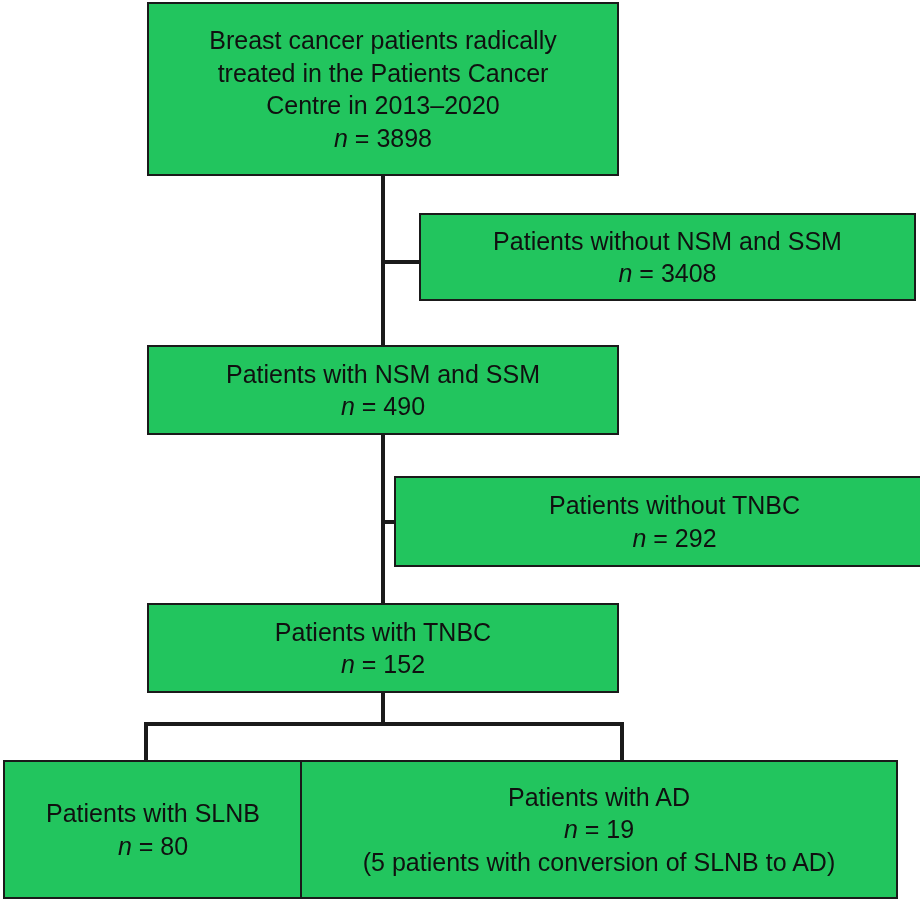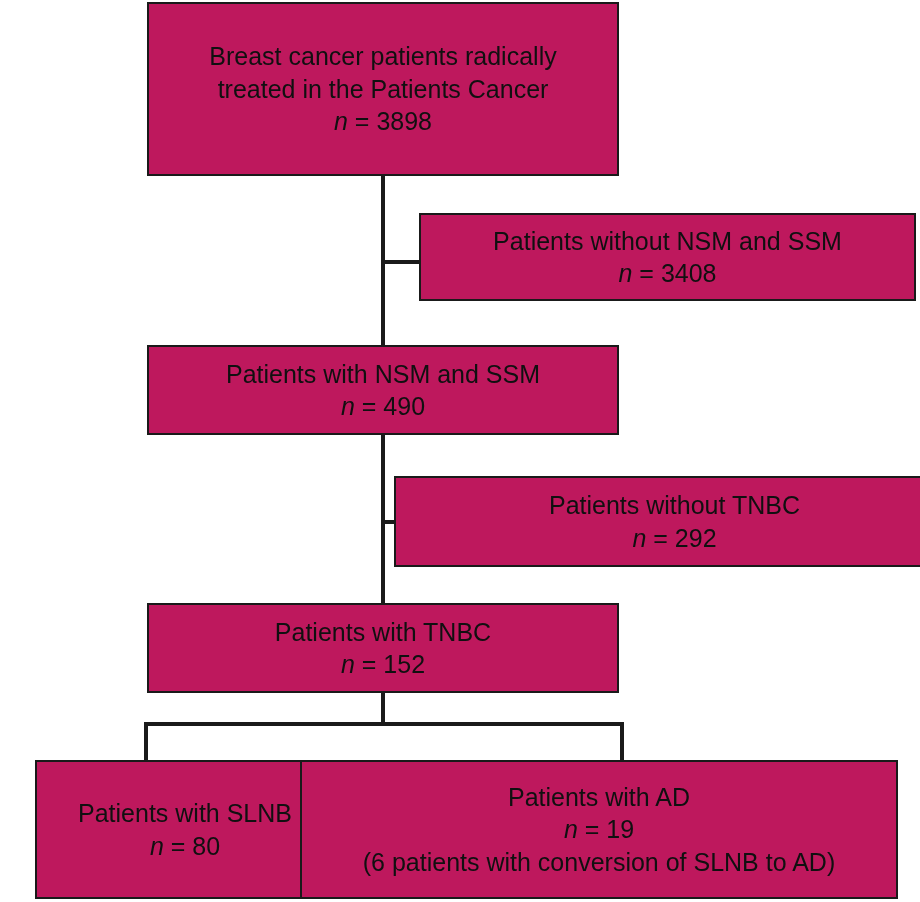--- a/index.html
+++ b/index.html
@@ -14,21 +14,21 @@
     position: relative;
     width: 920px;
     height: 902px;
     background: #ffffff;
     overflow: hidden;
   }
   .node {
     position: absolute;
     box-sizing: border-box;
     border: 2px solid #1a1a1a;
-    background: #be185d;
+    background: #22c55e;
     display: flex;
     flex-direction: column;
     align-items: center;
     justify-content: center;
     text-align: center;
     color: #101010;
     font-size: 25px;
     line-height: 1.30;
     z-index: 2;
   }
@@ -62,20 +62,21 @@
   <div class="connector" style="left:381px; top:520px; width:40px; height:4px;"></div>
 
   <div class="connector" style="left:381px; top:691px; width:4px; height:35px;"></div>
   <div class="connector" style="left:144px; top:722px; width:480px; height:4px;"></div>
   <div class="connector" style="left:144px; top:722px; width:4px; height:40px;"></div>
   <div class="connector" style="left:620px; top:722px; width:4px; height:40px;"></div>
 
   <div class="node" style="left:147px; top:2px; width:472px; height:174px; padding:0 10px;">
     <span class="ln">Breast cancer patients radically</span>
     <span class="ln">treated in the Patients Cancer</span>
+    <span class="ln">Centre in 2013–2020</span>
     <span class="ln nval"><span class="it">n</span> <span>=</span> <span>3898</span></span>
   </div>
 
   <div class="node" style="left:419px; top:213px; width:497px; height:88px; padding:0 0;">
     <span class="ln">Patients without NSM and SSM</span>
     <span class="ln nval"><span class="it">n</span> <span>=</span> <span>3408</span></span>
   </div>
 
   <div class="node" style="left:147px; top:345px; width:472px; height:90px; padding:0 10px;">
     <span class="ln">Patients with NSM and SSM</span>
@@ -85,24 +86,24 @@
   <div class="node" style="left:394px; top:476px; width:561px; height:91px; padding:0 10px;">
     <span class="ln">Patients without TNBC</span>
     <span class="ln nval"><span class="it">n</span> <span>=</span> <span>292</span></span>
   </div>
 
   <div class="node" style="left:147px; top:603px; width:472px; height:90px; padding:0 2px;">
     <span class="ln">Patients with TNBC</span>
     <span class="ln nval"><span class="it">n</span> <span>=</span> <span>152</span></span>
   </div>
 
-  <div class="node" style="left:3px; top:760px; width:300px; height:139px; padding:0 8px;margin-left:32px;">
+  <div class="node" style="left:3px; top:760px; width:300px; height:139px; padding:0 8px;">
     <span class="ln">Patients with SLNB</span>
     <span class="ln nval"><span class="it">n</span> <span>=</span> <span>80</span></span>
   </div>
 
   <div class="node" style="left:300px; top:760px; width:598px; height:139px; padding:0 24px;">
     <span class="ln">Patients with AD</span>
     <span class="ln nval"><span class="it">n</span> <span>=</span> <span>19</span></span>
-    <span class="ln">(6 patients with conversion of SLNB to AD)</span>
+    <span class="ln">(5 patients with conversion of SLNB to AD)</span>
   </div>
 
 </div>
 
 </body></html>

